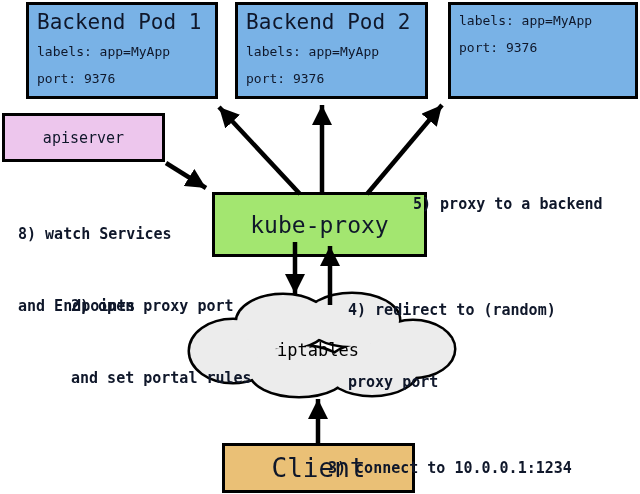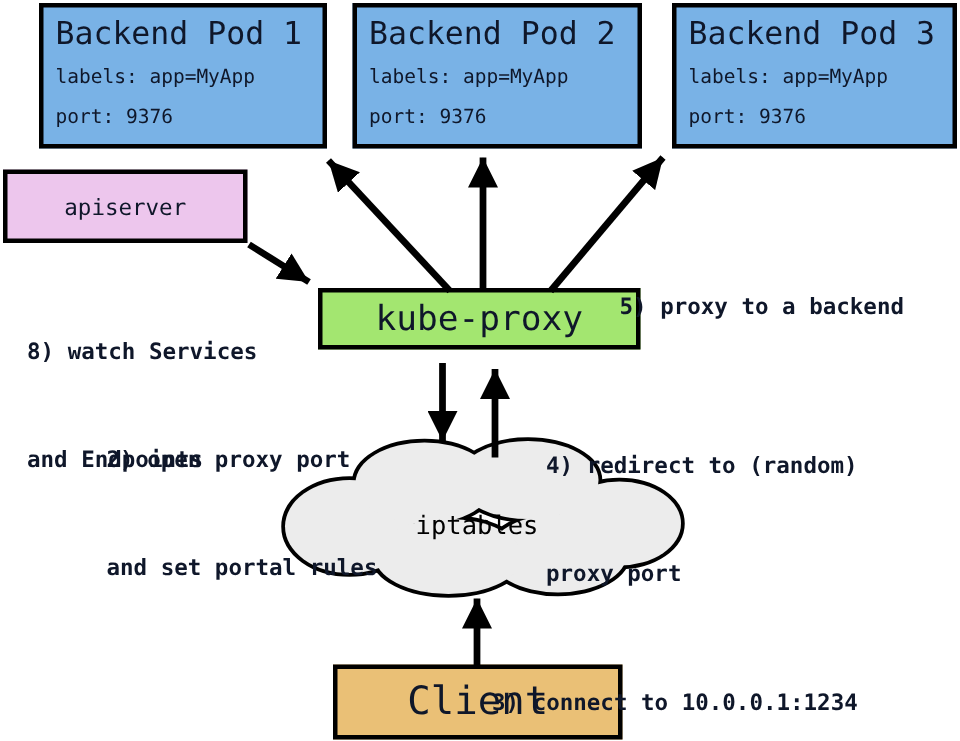--- a/index.html
+++ b/index.html
@@ -6,30 +6,30 @@
   .canvas{
     position:relative;width:640px;height:494px;background:#ffffff;overflow:hidden;
     font-family:"DejaVu Sans Mono","Liberation Mono",monospace;color:#0f172a;
   }
   .box{position:absolute;border:3px solid #000;box-sizing:border-box;background:#fff;}
   .pod{background:#79b2e6;padding:2px 0 0 8px;}
   .pod-title{font-size:21px;line-height:31px;white-space:pre;}
   .pod-line{font-size:13px;line-height:27px;white-space:pre;}
   .node{display:flex;align-items:center;justify-content:center;white-space:pre;}
   #apiserver-box{left:2px;top:113px;width:163px;height:49px;background:#edc6ed;font-size:15px;}
-  #kube-proxy-box{left:212px;top:192px;width:215px;height:41px;background:#a3e670;font-size:23px;}
+  #kube-proxy-box{left:212px;top:192px;width:215px;height:65px;background:#a3e670;font-size:23px;}
   #client-box{left:222px;top:443px;width:193px;height:50px;background:#eac076;font-size:26px;align-items:center;}
   #pod1{left:26px;top:2px;width:192px;height:97px;}
   #pod2{left:235px;top:2px;width:193px;height:97px;}
   #pod3{left:448px;top:2px;width:190px;height:97px;}
   .ann{position:absolute;font-weight:bold;font-size:15px;line-height:24px;white-space:pre;}
   #ann-step1{left:18px;top:174px;}
   #ann-step2{left:71px;top:246px;}
   #ann-step3{left:328px;top:408px;}
-  #ann-step4{left:364px;top:250px;}
+  #ann-step4{left:348px;top:250px;}
   #ann-step5{left:413px;top:144px;}
   svg.overlay{position:absolute;left:0;top:0;width:640px;height:494px;pointer-events:none;}
   .cloud-outline{fill:#ececec;stroke:#000;stroke-width:5px;}
   .cloud-fill{fill:#ececec;stroke:none;}
   .arrow{stroke:#000;stroke-width:4.5px;fill:none;}
   .cloud-label{font-family:"DejaVu Sans Mono","Liberation Mono",monospace;font-size:17px;fill:#000;}
 </style>
 </head>
 <body>
 
@@ -39,21 +39,20 @@
     <div class="pod-title">Backend Pod 1</div>
     <div class="pod-line">labels: app=MyApp</div>
     <div class="pod-line">port: 9376</div>
   </div>
   <div class="box pod" id="pod2">
     <div class="pod-title">Backend Pod 2</div>
     <div class="pod-line">labels: app=MyApp</div>
     <div class="pod-line">port: 9376</div>
   </div>
   <div class="box pod" id="pod3">
-    <div class="pod-title">Backend Pod 3</div>
     <div class="pod-line">labels: app=MyApp</div>
     <div class="pod-line">port: 9376</div>
   </div>
 
   <div class="box node" id="apiserver-box">
     <span>apiserver</span>
   </div>
   <div class="box node" id="kube-proxy-box">
     <span>kube-proxy</span>
   </div>

